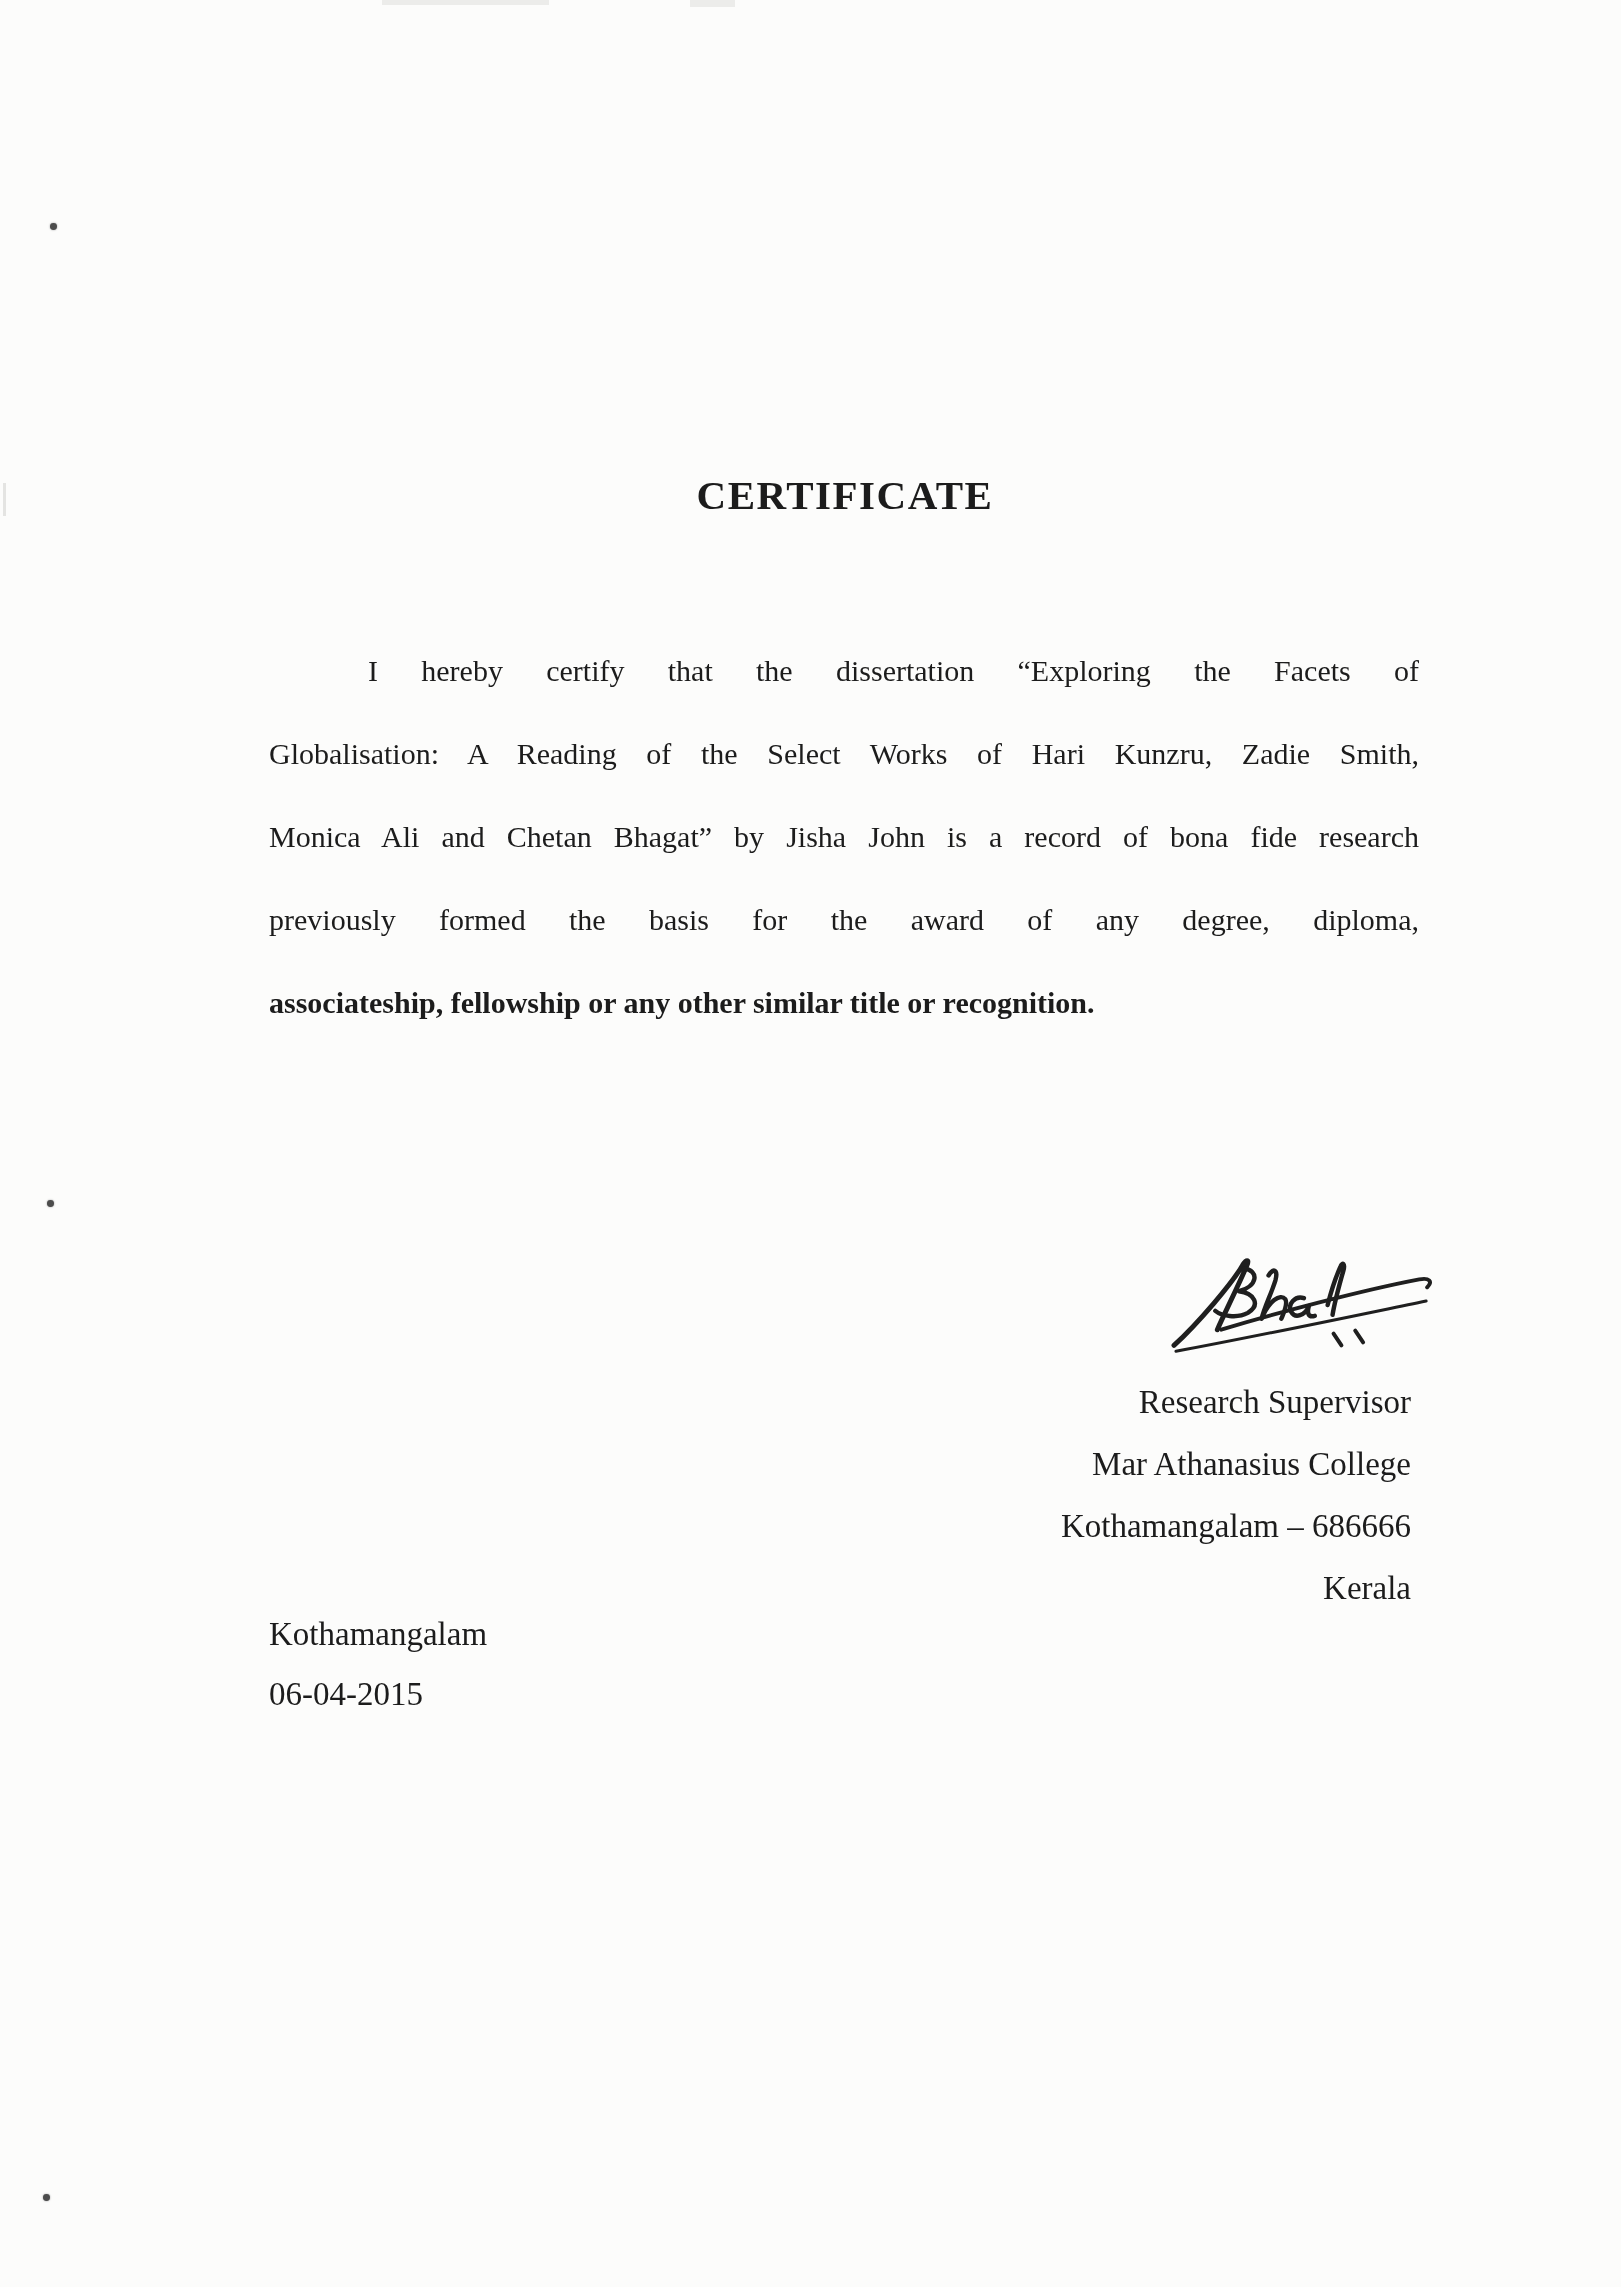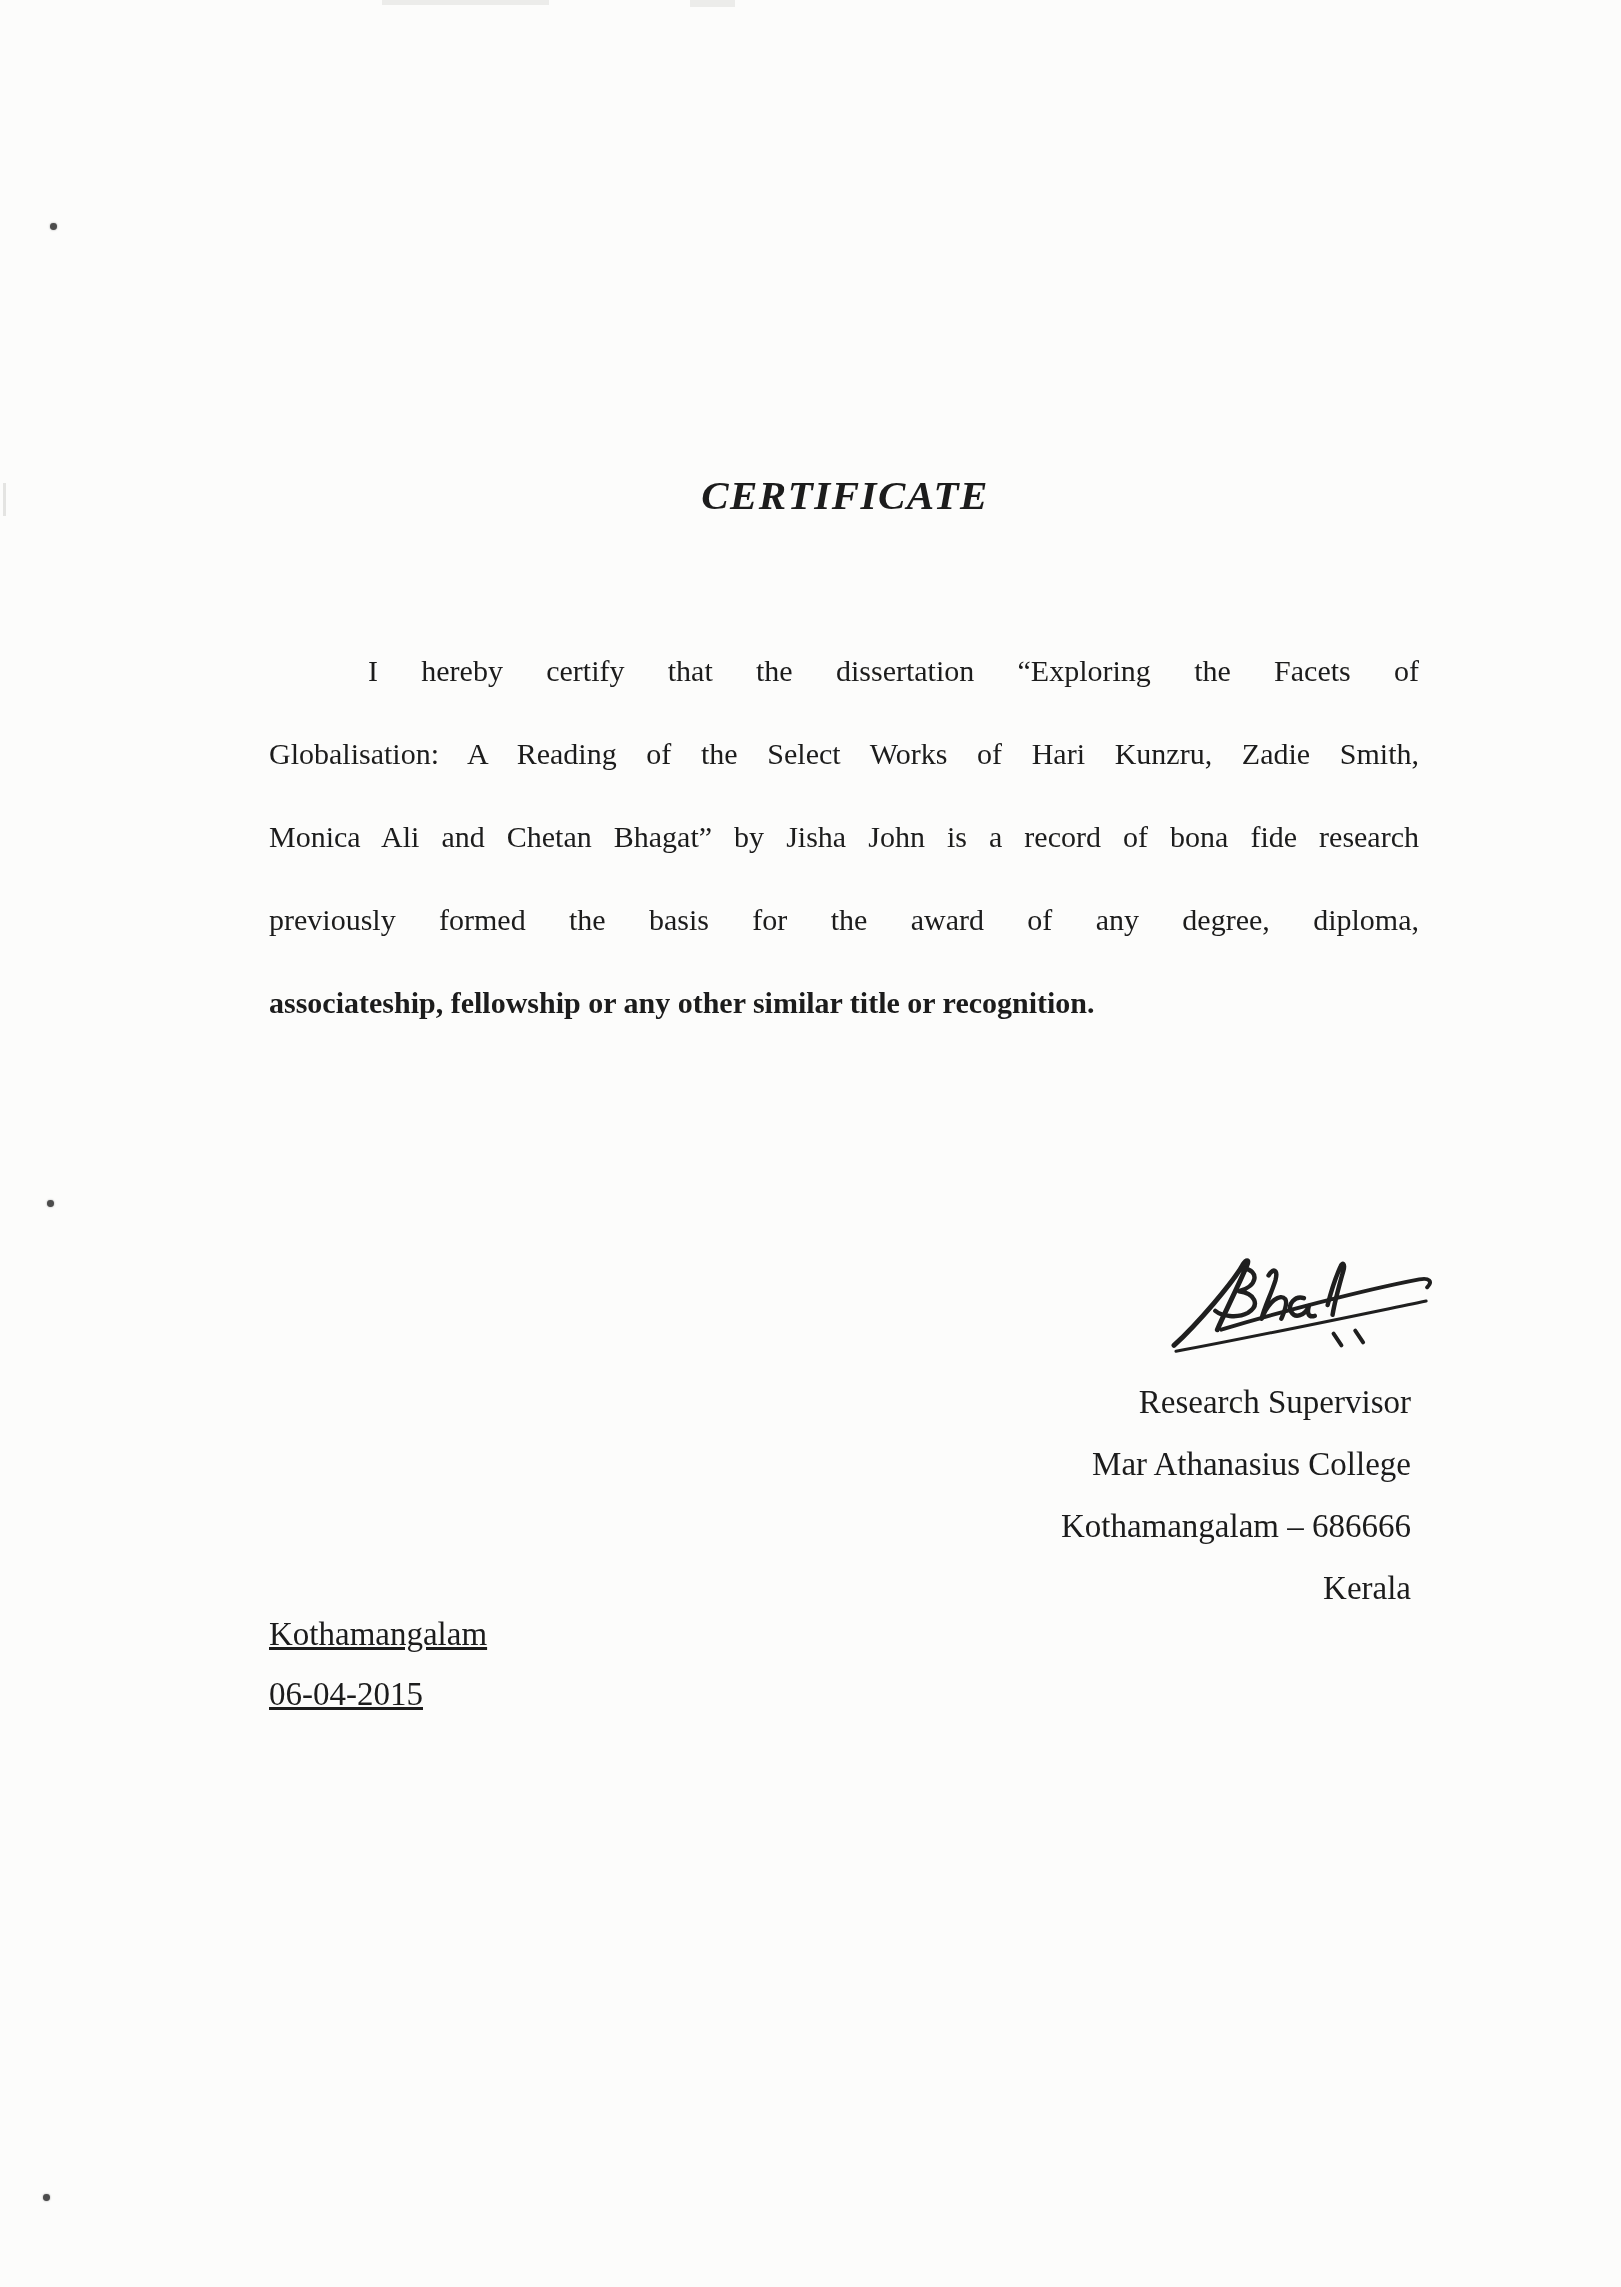--- a/index.html
+++ b/index.html
@@ -14,21 +14,20 @@
   }
   .title {
     position: absolute;
     top: 471px;
     left: 269px;
     width: 1152px;
     text-align: center;
     font-weight: bold;
     font-size: 41px;
     letter-spacing: 1.5px;
-    font-style: italic;
   }
   .para {
     position: absolute;
     left: 269px;
     top: 629px;
     width: 1150px;
     font-size: 30px;
   }
   .pline {
     height: 83px;
@@ -59,21 +58,20 @@
     line-height: 62px;
   }
   .sign-block .name { font-weight: bold; }
 
   .place-block {
     position: absolute;
     left: 269px;
     top: 1604px;
     font-size: 33px;
     line-height: 60px;
-    text-decoration: underline;
   }
 
   
   .dot {
     position: absolute;
     width: 6.9px; height: 6.9px;
     border-radius: 50%;
     background: #4c4c4c;
     box-shadow: 0 0 2px #9a9a9a;
   }

